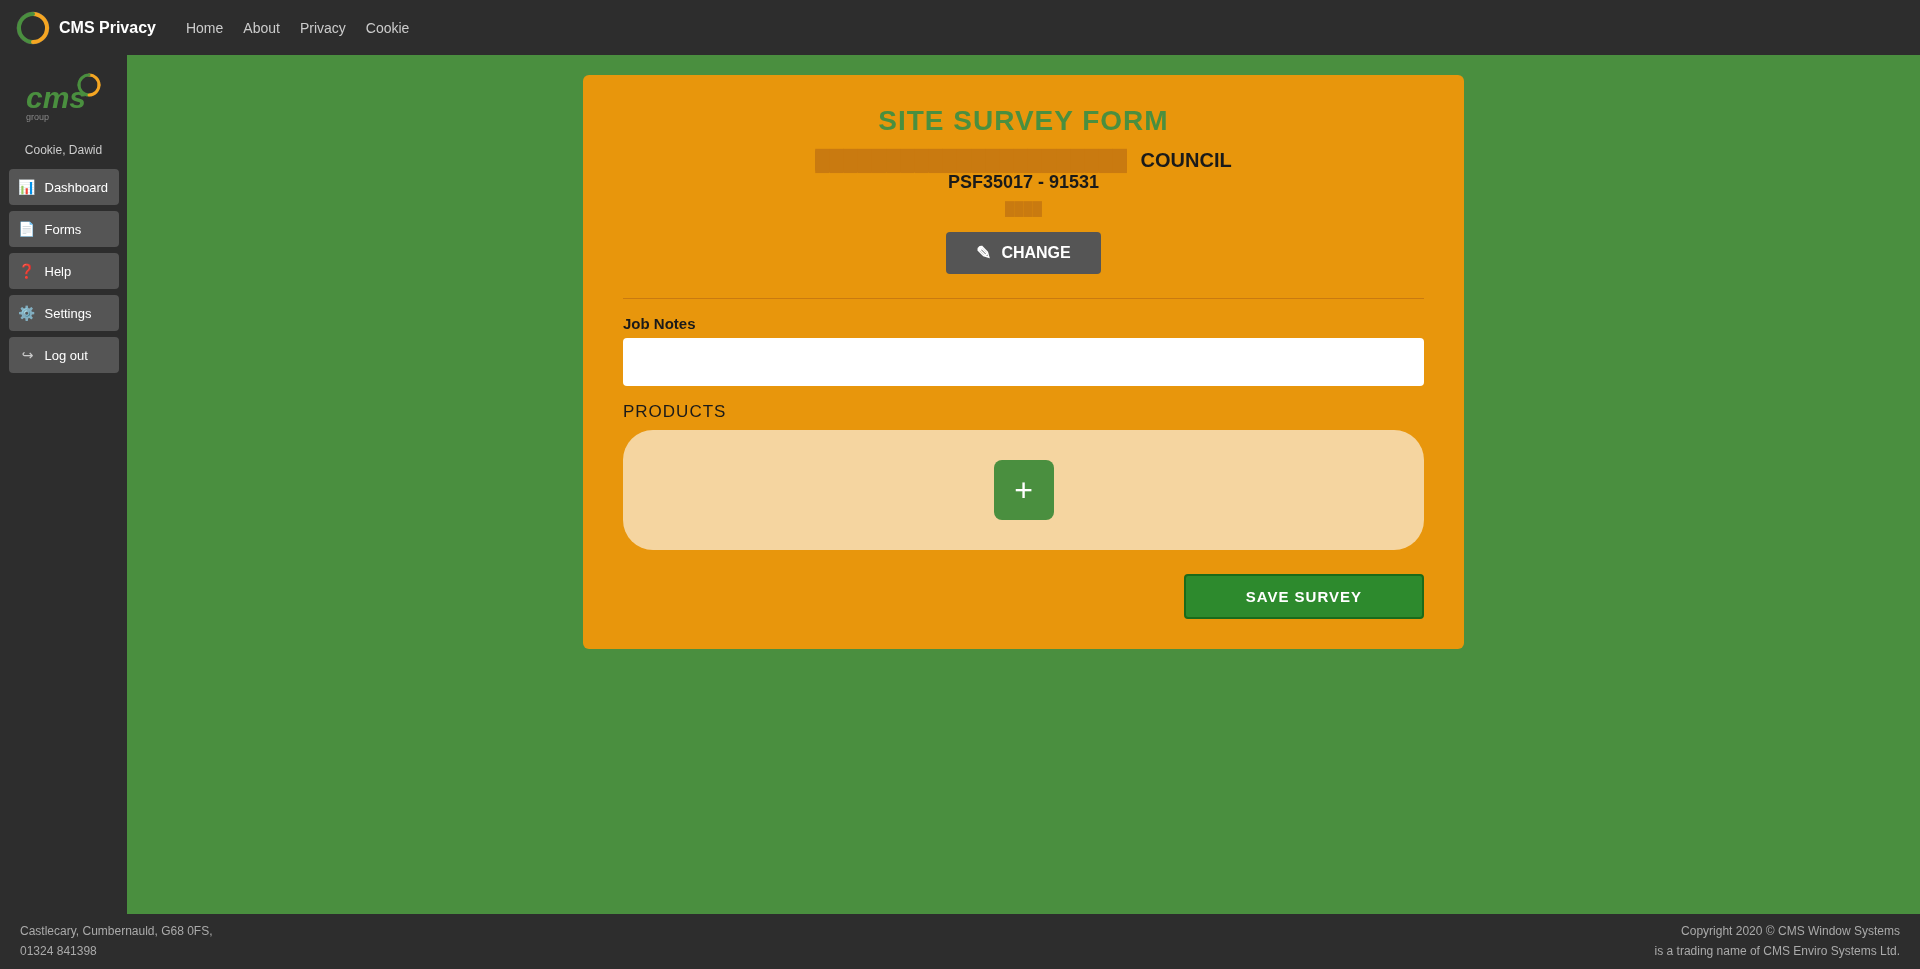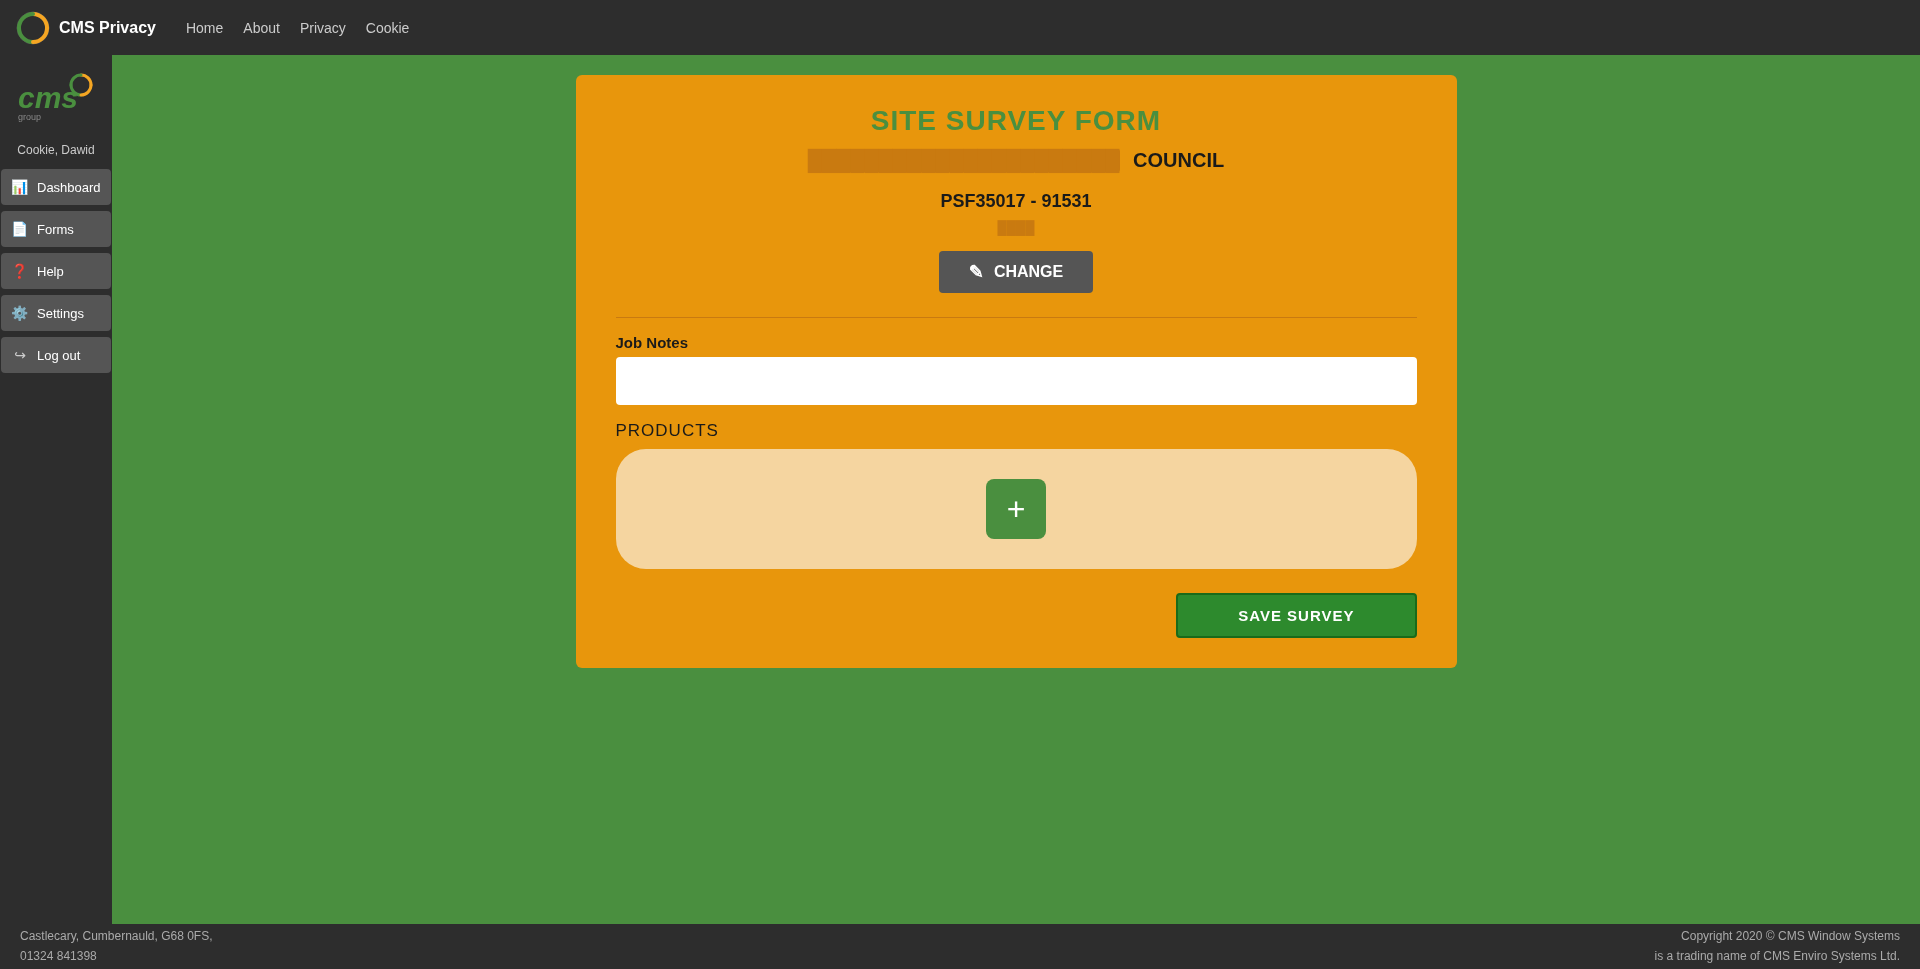--- a/index.html
+++ b/index.html
@@ -47,21 +47,21 @@
     }
 
     
     .main-layout {
       display: flex;
       flex: 1;
     }
 
     
     .sidebar {
-      width: 112px;
+      width: 127px;
       background: #2d2d2d;
       display: flex;
       flex-direction: column;
       align-items: center;
       padding: 15px 10px;
       gap: 6px;
       flex-shrink: 0;
     }
     .sidebar-logo {
       margin-bottom: 8px;
@@ -122,21 +122,21 @@
       font-weight: bold;
       text-align: center;
       margin-bottom: 12px;
       letter-spacing: 1px;
     }
     .form-council {
       text-align: center;
       font-size: 20px;
       font-weight: bold;
       color: #1a1a1a;
-      margin-bottom: 19px;
+      margin-bottom: 0;
     }
     .form-council .redacted {
       display: inline-block;
       background: #c97a10;
       color: #c97a10;
       border-radius: 3px;
       margin-right: 8px;
       font-size: 20px;
     }
     .form-id {
@@ -240,21 +240,21 @@
       padding: 12px 60px;
       font-size: 15px;
       font-weight: bold;
       letter-spacing: 1px;
       cursor: pointer;
     }
 
     
     .footer {
       background: #2d2d2d;
-      height: 45px;
+      height: 55px;
       display: flex;
       align-items: center;
       justify-content: space-between;
       padding: 0 20px;
       flex-shrink: 0;
     }
     .footer-left {
       color: #aaaaaa;
       font-size: 12px;
       line-height: 1.6;

